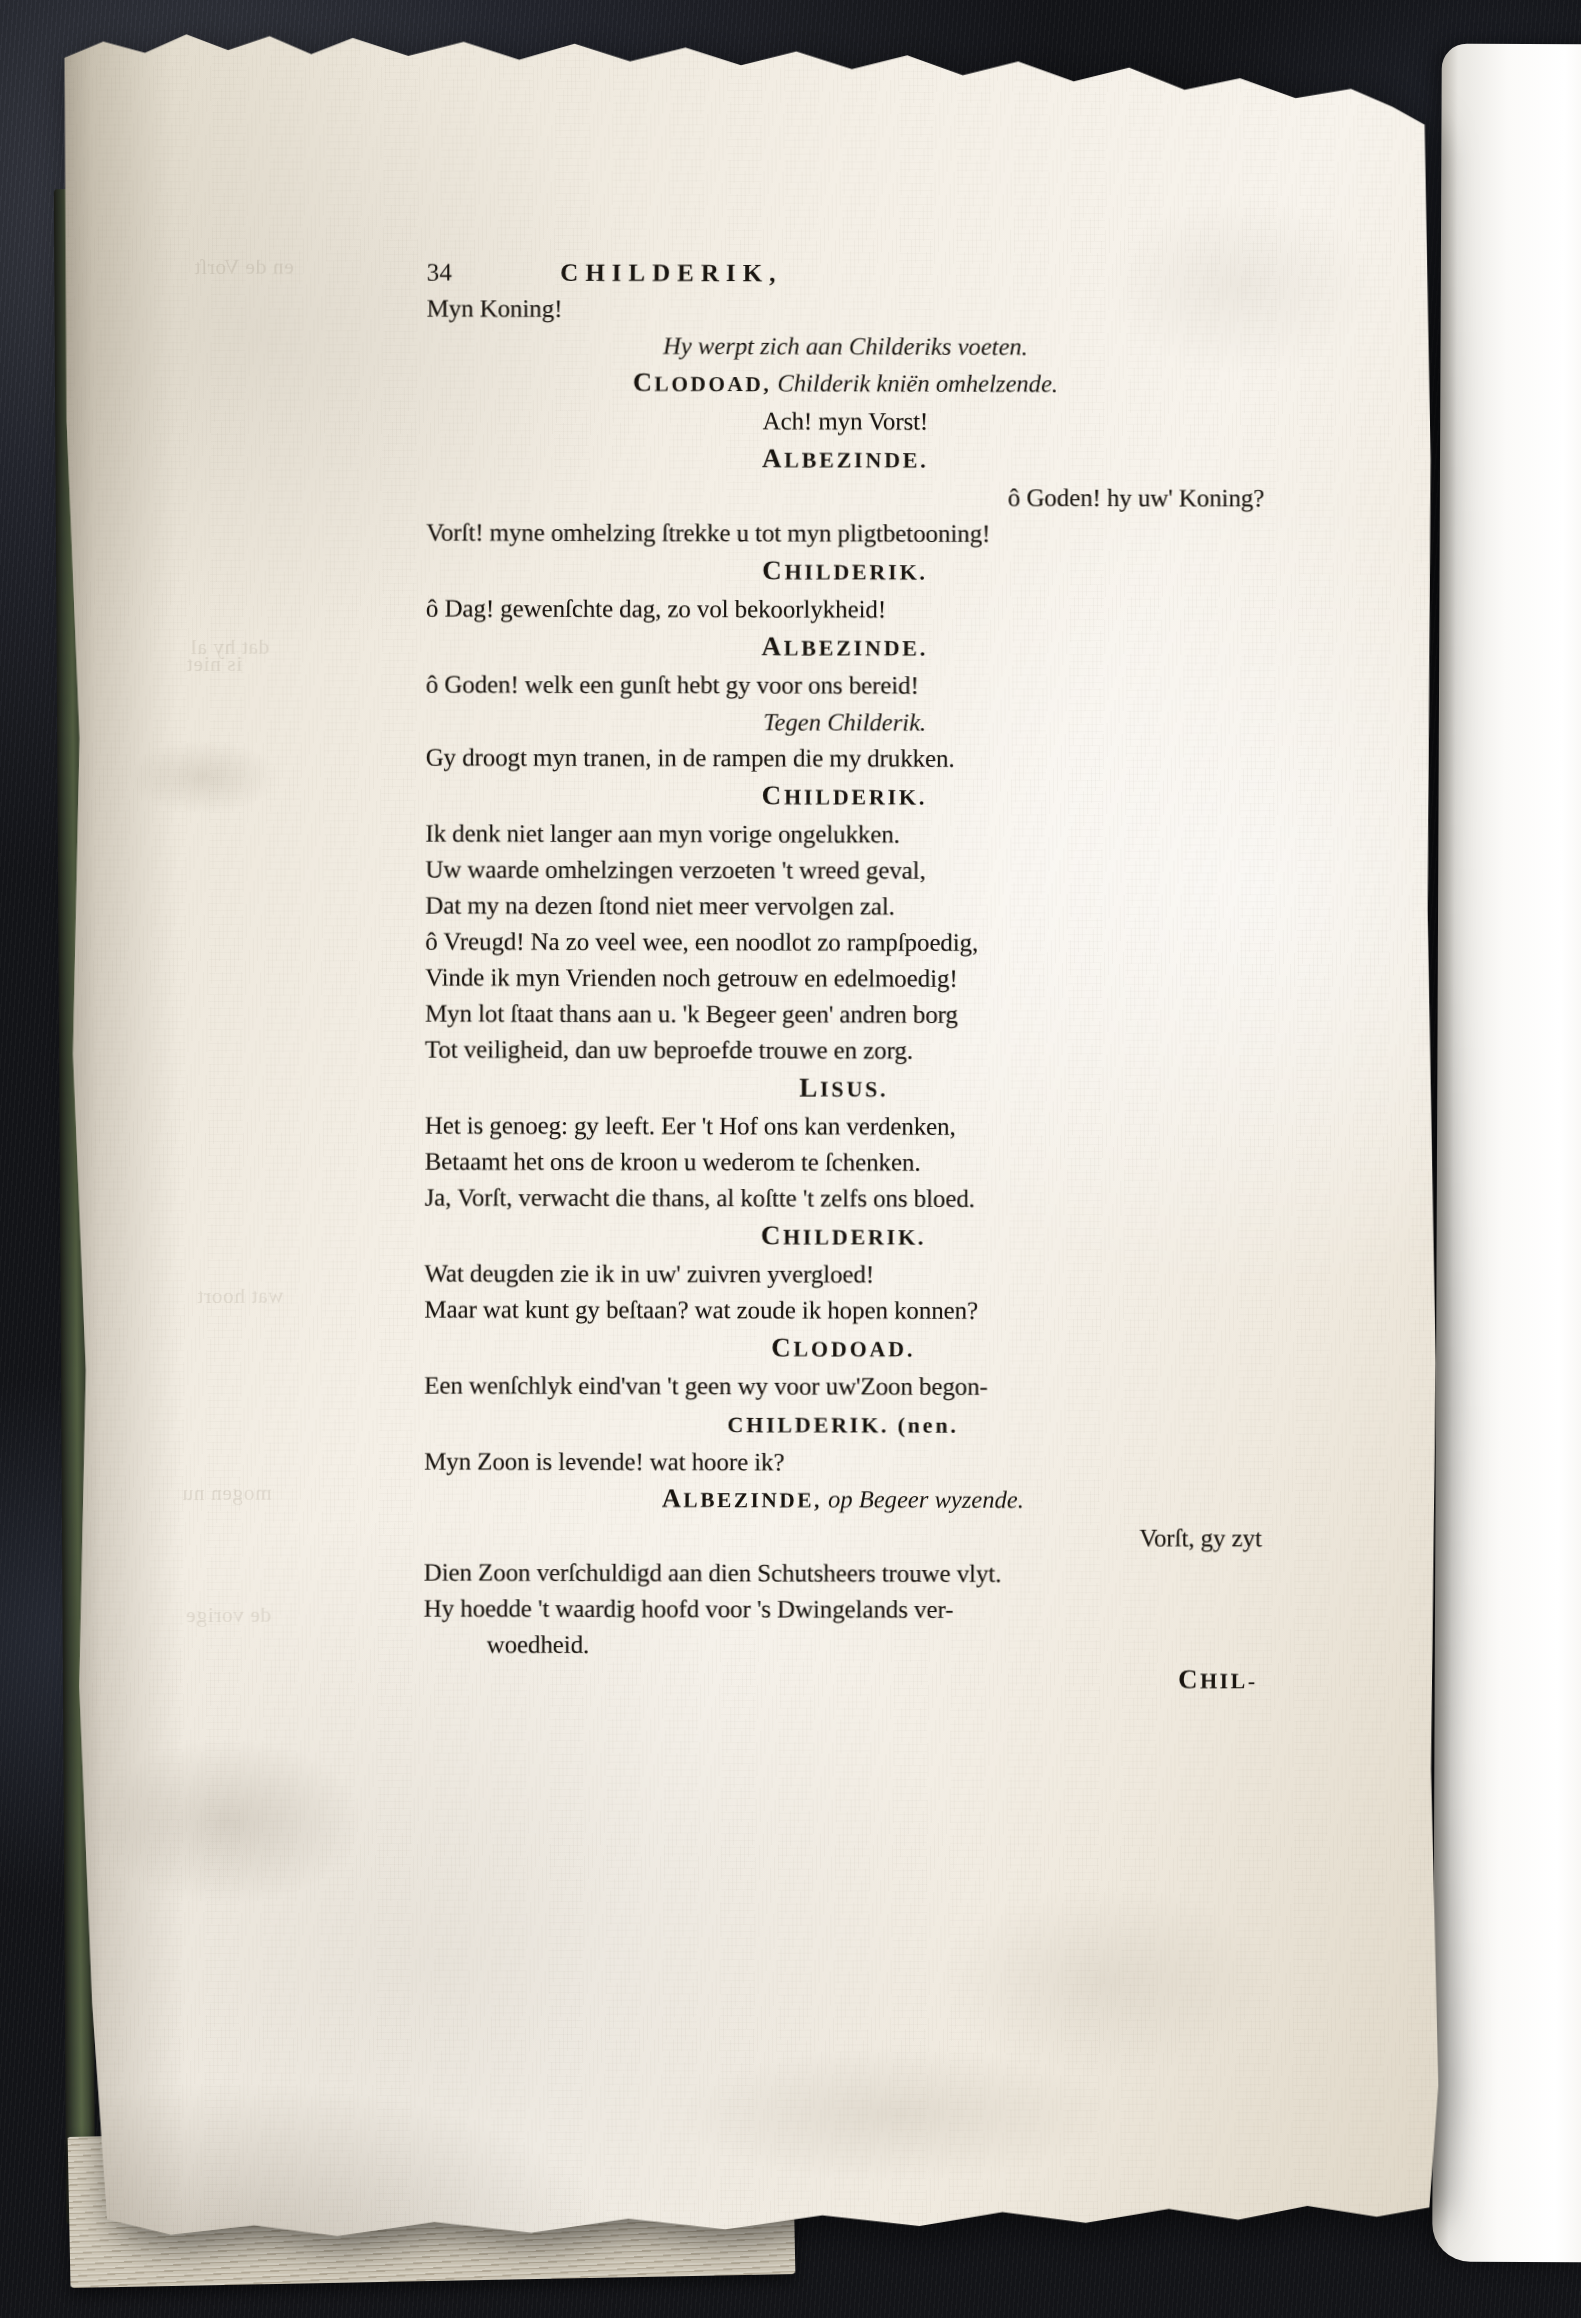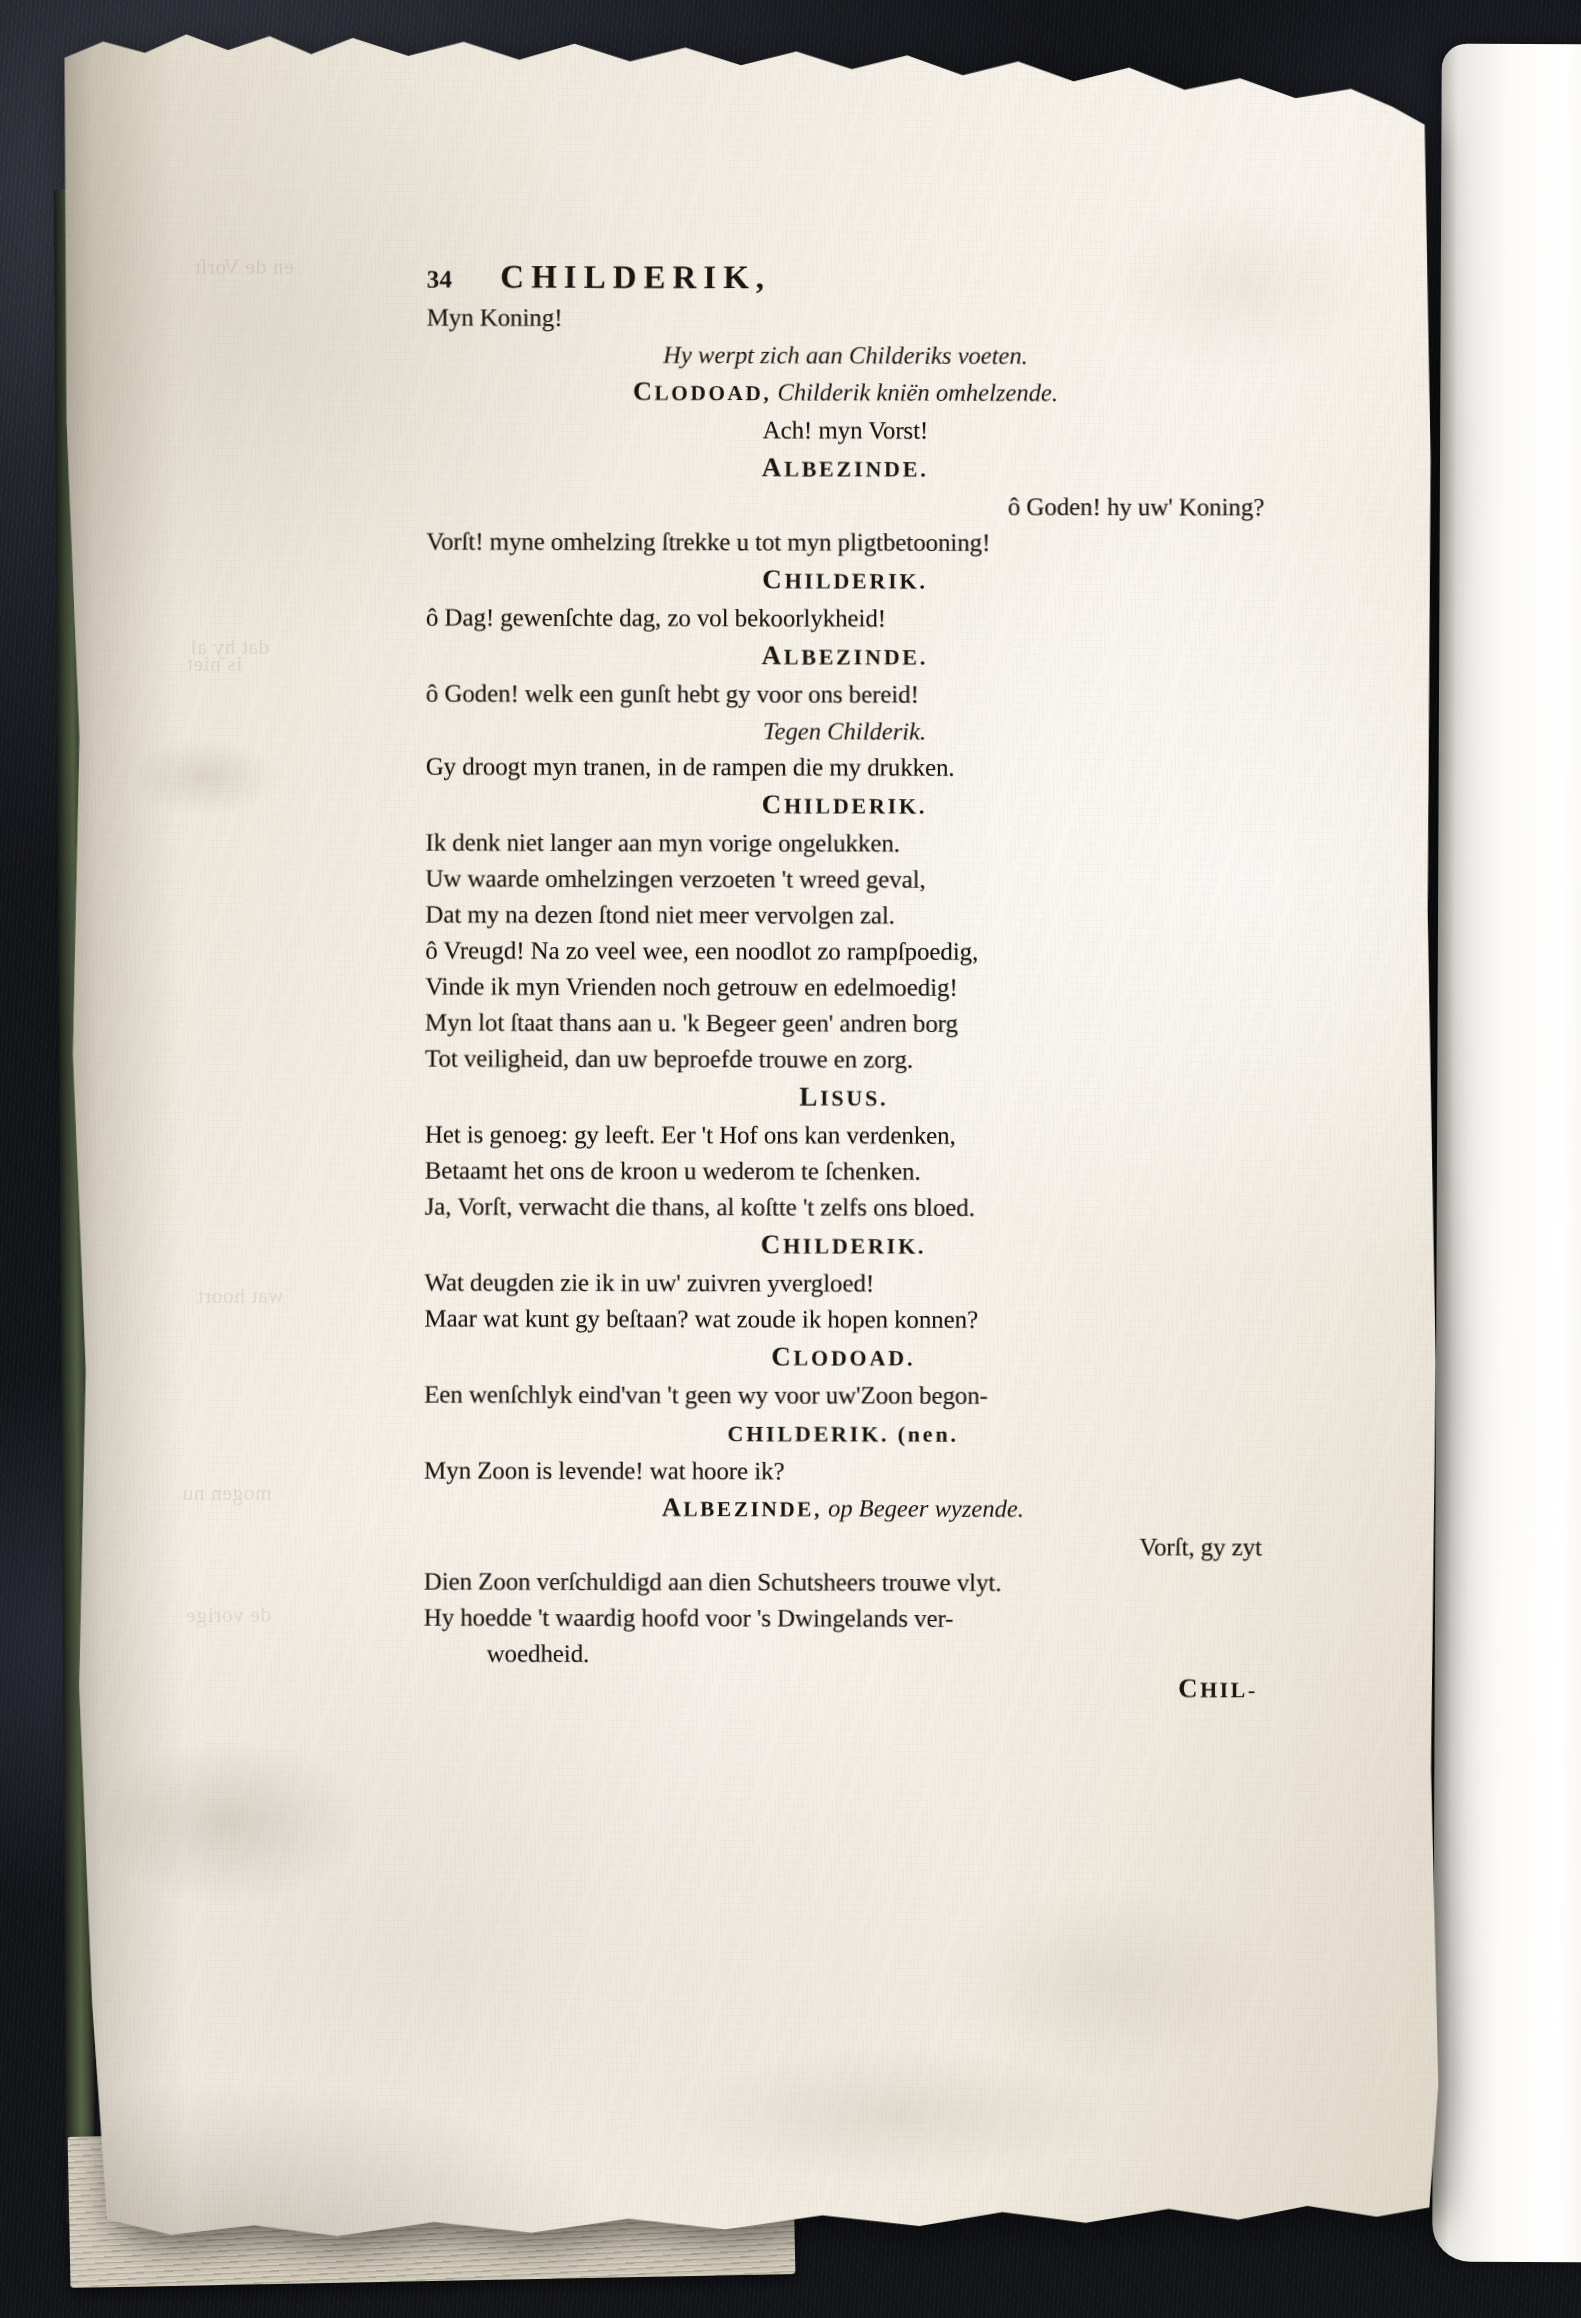--- a/index.html
+++ b/index.html
@@ -109,24 +109,24 @@
     transform:rotate(0.45deg);
   }
   .line{
     font-size:25px;
     line-height:36px;
     white-space:pre;
     letter-spacing:-0.1px;
     text-shadow:0.4px 0.4px 0.3px rgba(60,45,28,0.32);
   }
   .hdr{display:flex;align-items:baseline;margin-bottom:3.8px;}
-  .folio{font-size:25px;font-weight:700;letter-spacing:0.3px;}
+  .folio{font-size:25px;font-weight:400;letter-spacing:0.3px;}
   .runhead{
-    margin-left:48px;
-    font-size:33px;font-weight:700;
+    margin-left:108px;
+    font-size:25px;font-weight:700;
     letter-spacing:7px;
   }
   .speaker{
     text-align:center;
     font-size:22px;font-weight:700;
     letter-spacing:2.8px;
     line-height:38px;
   }
   .speaker .cap{font-size:27px;}
   .stage{

